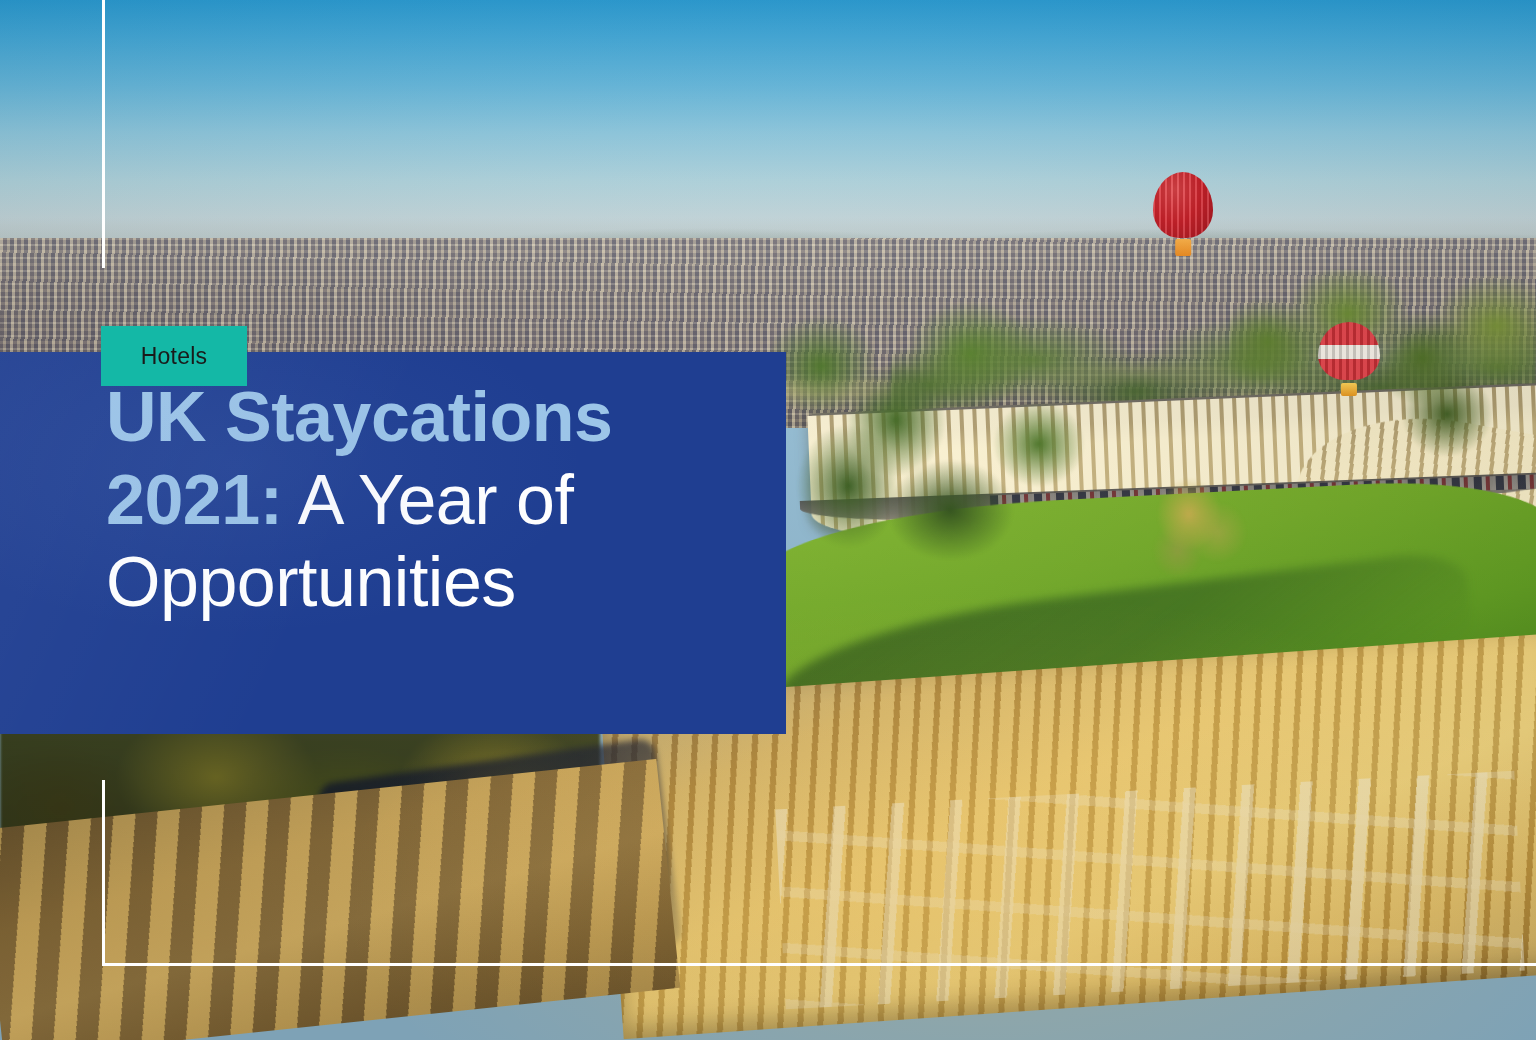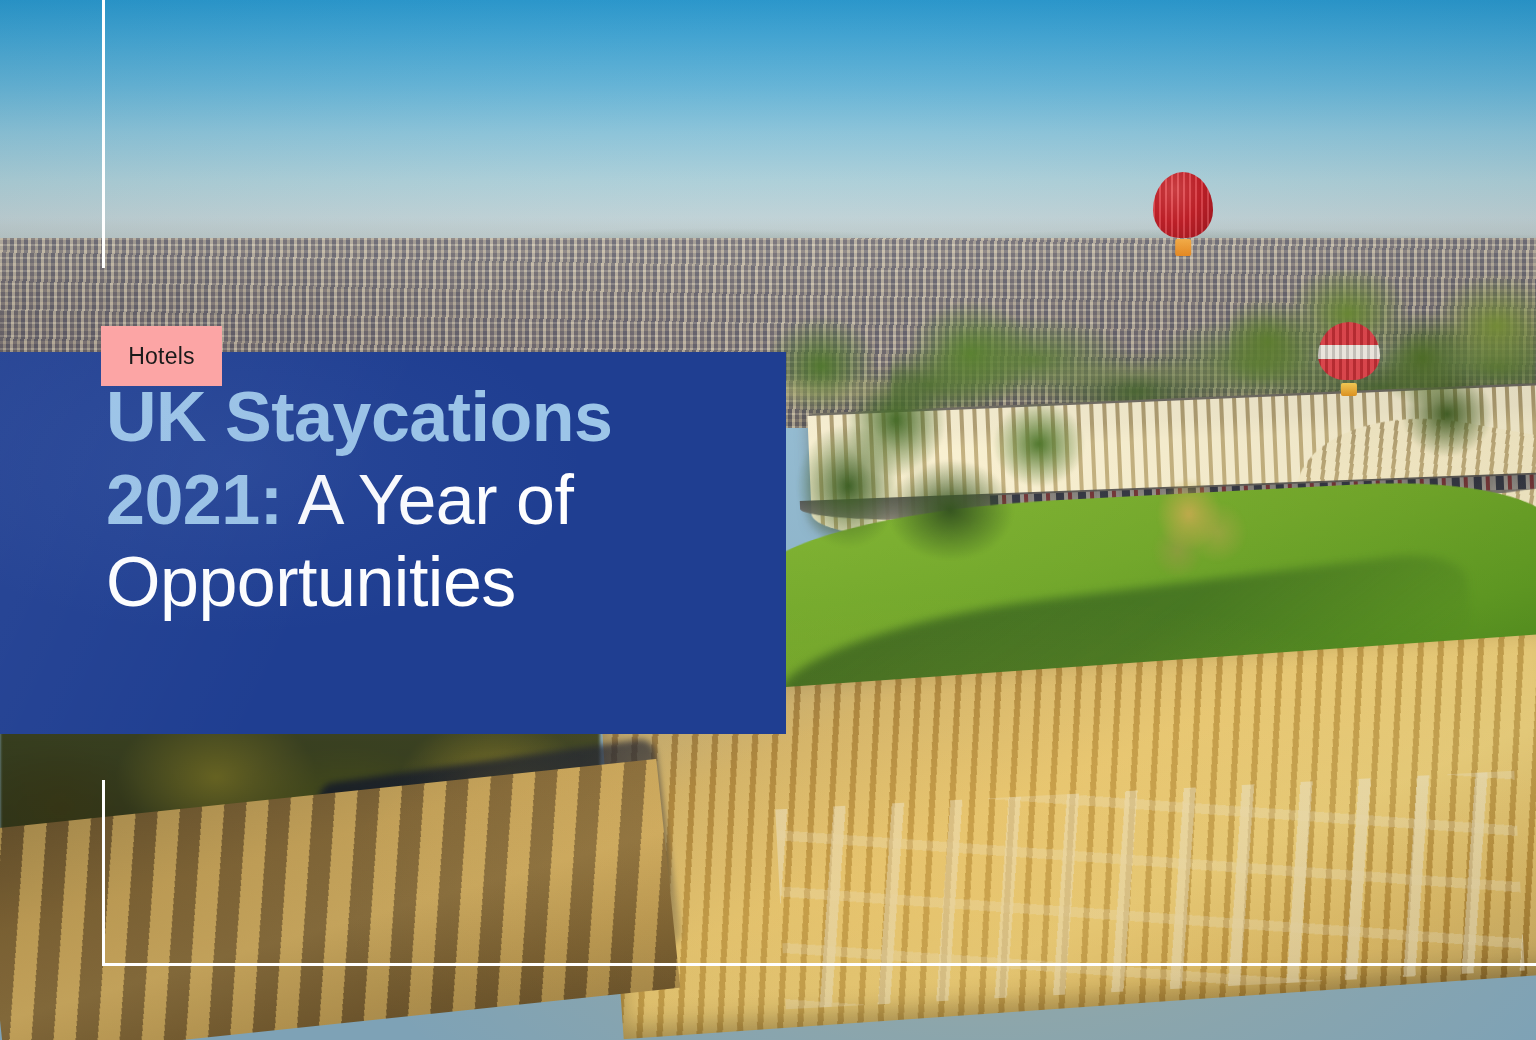--- a/index.html
+++ b/index.html
@@ -444,22 +444,22 @@
   }
   .t-light {
     font-weight: 300;
     color: #ffffff;
   }
 
   
   .tag {
     position: absolute;
     left: 101px; top: 326px;
-    width: 121px; height: 60px;
-    background: #fca5a5;
+    width: 146px; height: 60px;
+    background: #14b8a6;
     display: flex;
     align-items: center;
     justify-content: center;
     z-index: 5;
   }
   .tag-label {
     font-size: 23px;
     color: #1a1a1a;
     font-weight: 400;
     letter-spacing: .2px;

